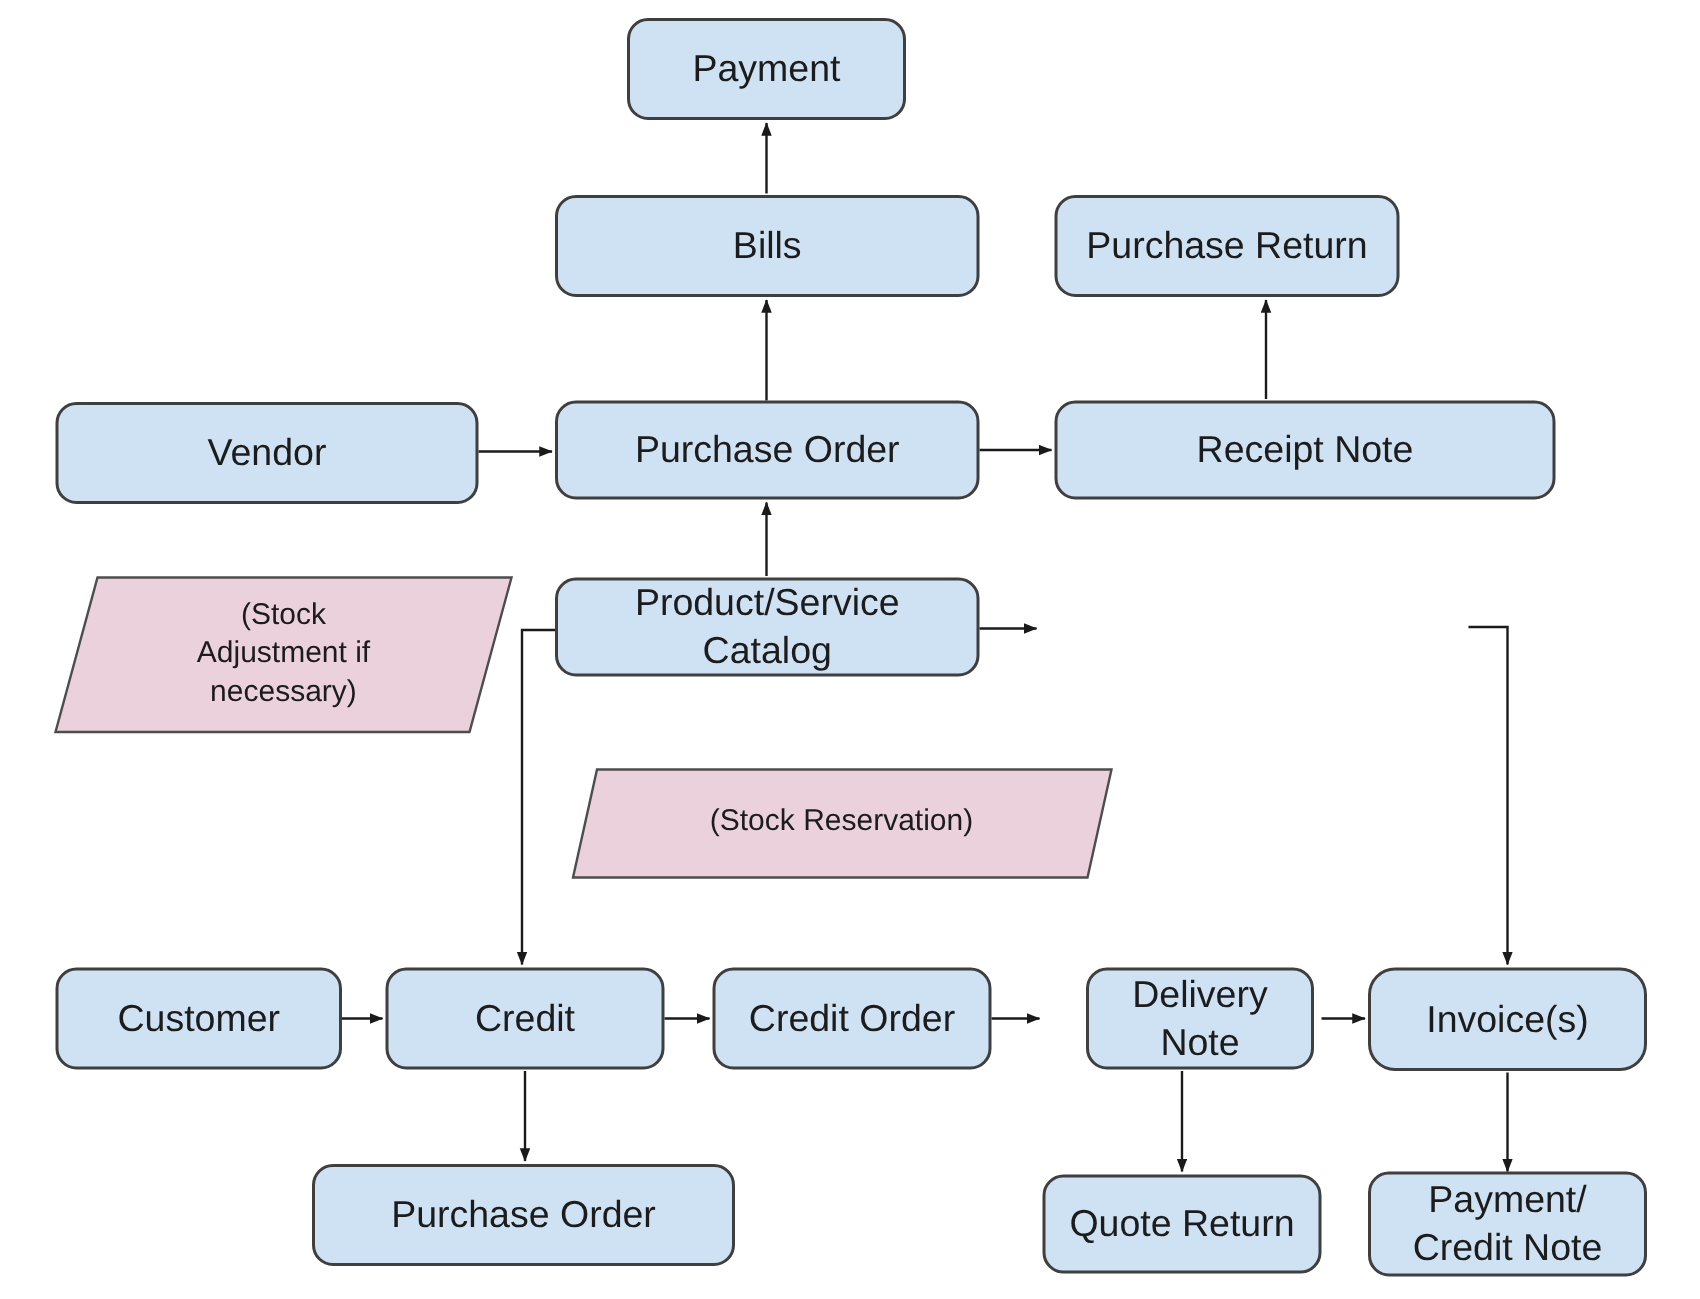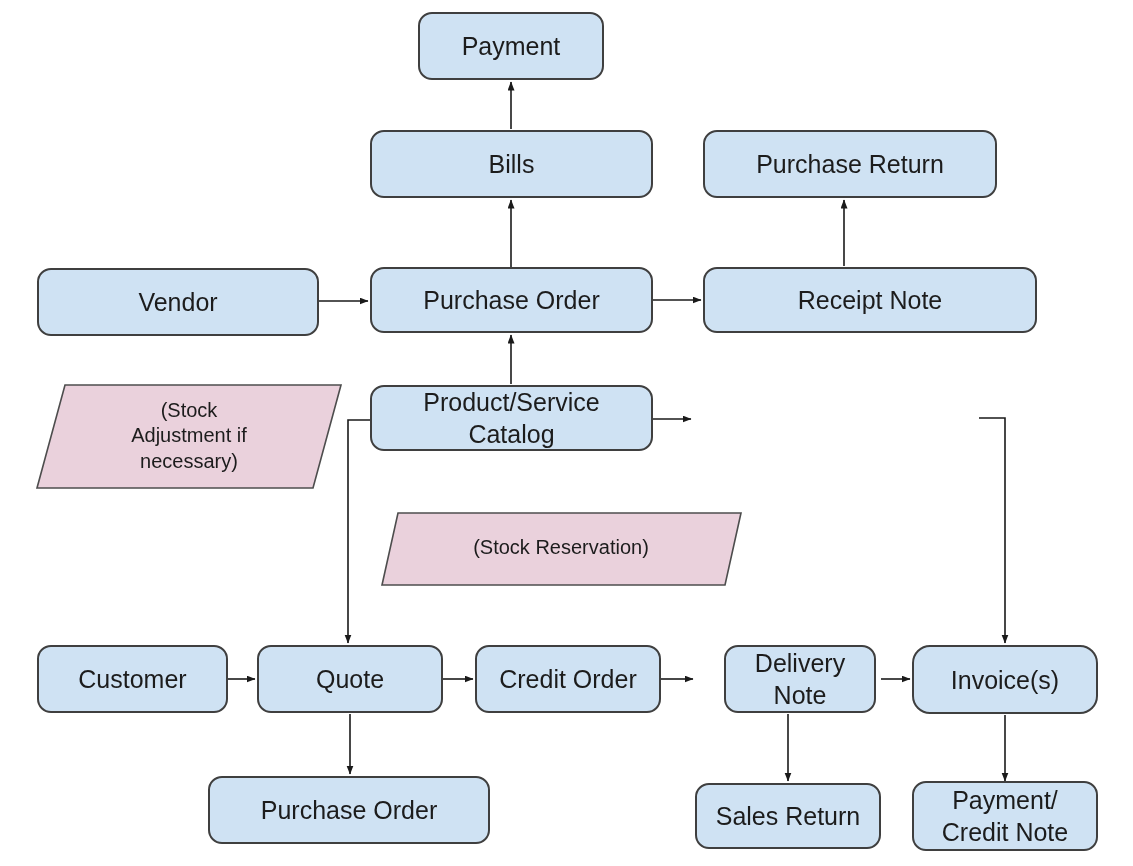--- a/index.html
+++ b/index.html
@@ -79,45 +79,45 @@
     <path class="edge" d="M881 679 H910" marker-end="url(#arrow)"></path>
     <path class="edge" d="M350 714 V774" marker-end="url(#arrow)"></path>
     <path class="edge" d="M788 714 V781" marker-end="url(#arrow)"></path>
     <path class="edge" d="M1005 715 V781" marker-end="url(#arrow)"></path>
   </svg>
 
   <div class="node" style="left:418px;top:12px;width:186px;height:68px;">Payment</div>
 
   <div class="node" style="left:370px;top:130px;width:283px;height:68px;">Bills</div>
 
-  <div class="node" style="left:703px;top:130px;width:294px;height:68px;">Purchase Return</div>
+  <div class="node" style="left:703px;top:130px;width:230px;height:68px;">Purchase Return</div>
 
   <div class="node" style="left:37px;top:268px;width:282px;height:68px;">Vendor</div>
 
   <div class="node" style="left:370px;top:267px;width:283px;height:66px;">Purchase Order</div>
 
   <div class="node" style="left:703px;top:267px;width:334px;height:66px;">Receipt Note</div>
 
   <div class="node" style="left:370px;top:385px;width:283px;height:66px;">Product/Service
 Catalog</div>
 
 
   <div class="node" style="left:37px;top:645px;width:191px;height:68px;">Customer</div>
 
-  <div class="node" style="left:257px;top:645px;width:186px;height:68px;">Quote</div>
+  <div class="node" style="left:257px;top:645px;width:186px;height:68px;">Credit</div>
 
   <div class="node" style="left:475px;top:645px;width:186px;height:68px;">Credit Order</div>
 
   <div class="node" style="left:724px;top:645px;width:152px;height:68px;">Delivery Note</div>
 
   <div class="node" style="left:912px;top:645px;width:186px;height:69px;border-radius:18px;">Invoice(s)</div>
 
   <div class="node" style="left:208px;top:776px;width:282px;height:68px;">Purchase Order</div>
 
-  <div class="node" style="left:695px;top:783px;width:186px;height:66px;">Sales Return</div>
+  <div class="node" style="left:695px;top:783px;width:186px;height:66px;">Quote Return</div>
 
   <div class="node" style="left:912px;top:781px;width:186px;height:70px;">Payment/
 Credit Note</div>
 
   <div class="ann-label" style="left:395px;top:515px;width:332px;height:66px;">(Stock Reservation)</div>
 
   <div class="ann-label" style="left:58px;top:388px;width:262px;height:96px;">(Stock
 Adjustment if
 necessary)</div>
 

